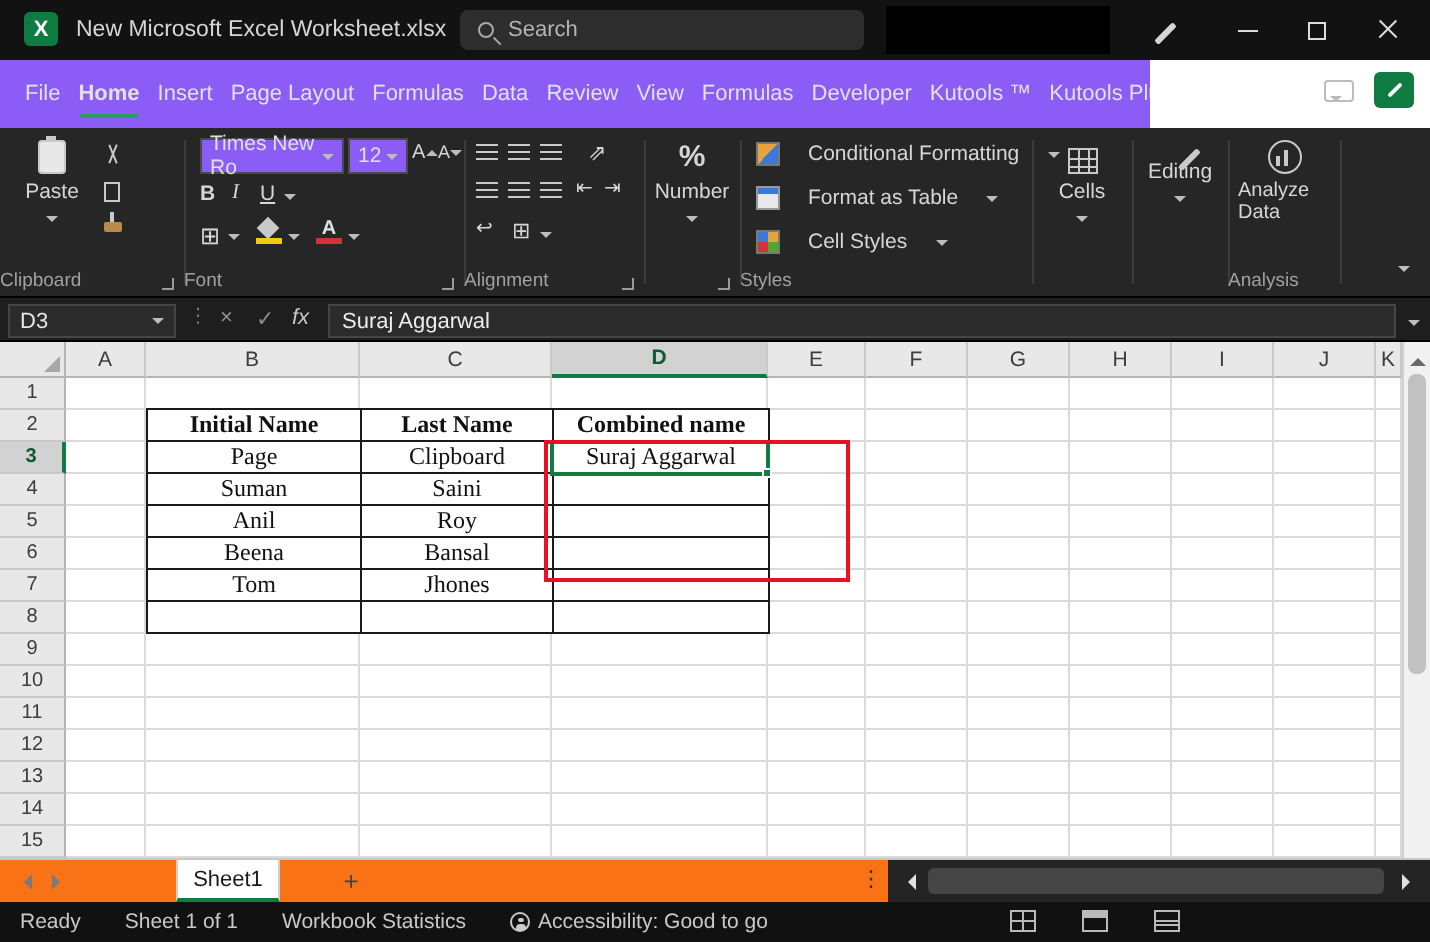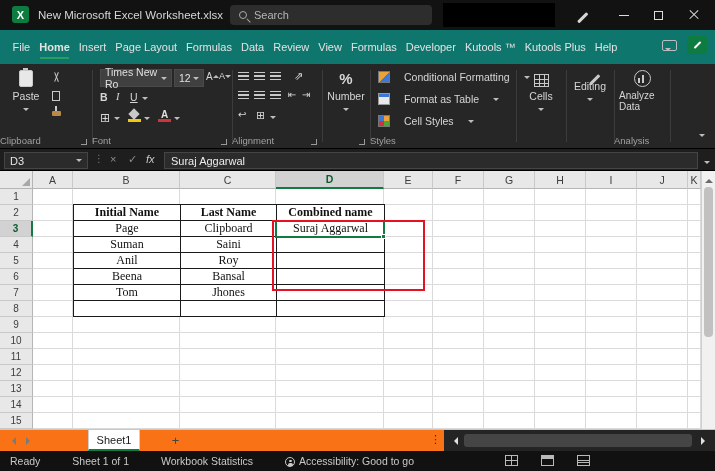--- a/index.html
+++ b/index.html
@@ -18,39 +18,39 @@
   #pen-icon{position:absolute;left:572px;top:5px;width:13px;height:13px}
   .ic-pencil{display:inline-block;width:13px;height:3px;background:#d6d6d6;transform:rotate(-45deg) translateY(6px);border-radius:1px}
   .winbtn{position:absolute;top:0;width:35px;height:30px;display:flex;align-items:center;justify-content:center}
   .ic-min{width:10px;height:1px;background:#ddd}
   .ic-max{width:9px;height:9px;border:1px solid #ddd}
   .ic-x{position:relative;width:10px;height:10px}
   .ic-x::before,.ic-x::after{content:"";position:absolute;left:-1px;top:4px;width:12px;height:1.2px;background:#ddd}
   .ic-x::before{transform:rotate(45deg)}.ic-x::after{transform:rotate(-45deg)}
 
   
-  #menubar{position:absolute;left:0;top:30px;width:715px;height:34px;background:#0f766e;display:flex;align-items:center;padding-left:8px;white-space:nowrap;overflow:hidden;color:#e2e2e2}
+  #menubar{position:absolute;left:0;top:30px;width:575px;height:34px;background:#8b5cf6;display:flex;align-items:center;padding-left:8px;white-space:nowrap;overflow:hidden;color:#e2e2e2}
   .menu-item{font-size:11px;padding:0 4.5px;height:34px;display:flex;align-items:center;position:relative}
   .menu-item.active{font-weight:bold}
   .menu-item.active::after{content:"";position:absolute;left:5px;right:5px;bottom:5px;height:2px;background:#2a9e5f}
   #menu-right{position:absolute;right:8px;top:36px;display:flex;gap:10px;align-items:center}
   .ic-comment{width:15px;height:11px;border:1px solid #bdbdbd;border-radius:2px;position:relative}
   .ic-comment::after{content:"";position:absolute;left:2px;bottom:-4px;border:3px solid transparent;border-top-color:#bdbdbd}
   .share-btn{width:20px;height:18px;background:#0E7C41;border-radius:3px;display:flex;align-items:center;justify-content:center}
   .share-btn .ic-pencil{width:9px;height:2px;background:#fff;transform:rotate(-45deg)}
 
   
   #ribbon{position:absolute;left:0;top:64px;width:715px;height:84px;background:#262626;color:#d6d6d6;font-size:10.5px}
   .rdiv{position:absolute;top:6px;bottom:6px;width:1px;background:#3c3c3c}
   .rgroup{position:absolute;top:0;height:84px}
   .rlabel{position:absolute;bottom:2px;left:0;right:0;text-align:left;font-size:9.5px;color:#a0a0a0}
   .launcher{position:absolute;bottom:3px;right:5px;width:6px;height:6px;border-right:1px solid #9a9a9a;border-bottom:1px solid #9a9a9a}
   .tri{display:inline-block;width:0;height:0;border:3px solid transparent}
   .tri.d{border-top-color:#bdbdbd;margin-top:3px}
-  .combo{position:absolute;background:#404040;border:1px solid #4a4a4a;height:18px;display:flex;align-items:center;justify-content:space-between;padding:0 4px;font-size:10.5px;color:#e0e0e0}
+  .combo{position:absolute;background:#8b5cf6;border:1px solid #4a4a4a;height:18px;display:flex;align-items:center;justify-content:space-between;padding:0 4px;font-size:10.5px;color:#e0e0e0}
   .sbtn{position:absolute;display:flex;align-items:center;justify-content:center;color:#d6d6d6}
   .bigbtn{position:absolute;display:flex;flex-direction:column;align-items:center;gap:3px;color:#d6d6d6}
   .ic-clipboard{width:14px;height:17px;border:1.5px solid #c9c9c9;border-radius:2px;position:relative;background:#e8e8e8}
   .ic-clipboard::before{content:"";position:absolute;left:3px;top:-3px;width:5px;height:3px;background:#c9c9c9}
   .ic-cut{position:relative;width:10px;height:11px}
   .ic-cut::before,.ic-cut::after{content:"";position:absolute;top:0;left:4px;width:1.3px;height:10px;background:#c9c9c9}
   .ic-cut::before{transform:rotate(22deg)}.ic-cut::after{transform:rotate(-22deg)}
   .ic-copy{position:relative;width:8px;height:10px;border:1px solid #c9c9c9;background:#262626}
   .ic-copy::before{content:"";position:absolute;left:2px;top:-3px;width:8px;height:10px;border:1px solid #8a8a8a;z-index:-1}
   .ic-paint{position:relative;width:9px;height:5px;background:#b98a4a;border-radius:1px}
@@ -115,21 +115,21 @@
   #add-sheet{position:absolute;left:168px;top:3px;width:15px;height:15px;color:#444;font-size:13px;display:flex;align-items:center;justify-content:center}
   #tab-dots{position:absolute;left:430px;top:3px;color:#333;font-size:11px}
   #hscroll{position:absolute;left:444px;top:0;width:271px;height:21px;background:#242424;display:flex;align-items:center}
   #hthumb{position:absolute;left:20px;width:228px;height:13px;top:4px;background:#454545;border-radius:3px}
   .hs-arrow{position:absolute;top:7px;width:0;height:0;border:4px solid transparent}
   .hs-left{left:6px;border-right-color:#e0e0e0}
   .hs-right{right:6px;border-left-color:#e0e0e0}
 
   
   #statusbar{position:absolute;left:0;top:451px;width:715px;height:20px;background:#111;color:#c9c9c9;font-size:10.5px;display:flex;align-items:center}
-  #statusbar .sitem{margin-left:32px;white-space:nowrap}
+  #statusbar .sitem{margin-left:22px;white-space:nowrap}
   #statusbar .sitem:first-child{margin-left:10px}
   .ic-person{width:10px;height:10px;border:1px solid #c9c9c9;border-radius:50%;position:relative;display:inline-block;vertical-align:-2px;margin-right:4px}
   .ic-person::before{content:"";position:absolute;left:3px;top:1.5px;width:2.5px;height:2.5px;border-radius:50%;background:#c9c9c9}
   .ic-person::after{content:"";position:absolute;left:2px;top:5px;width:4.5px;height:2.5px;border-radius:2px 2px 0 0;background:#c9c9c9}
   #status-views{position:absolute;left:505px;top:4px;display:flex;gap:23px}
   .vicon{width:13px;height:11px;border:1px solid #b9b9b9}
   .vicon.v1{background:linear-gradient(to right,transparent 0 5px,#b9b9b9 5px 6px,transparent 6px),linear-gradient(to bottom,transparent 0 4px,#b9b9b9 4px 5px,transparent 5px)}
   .vicon.v2{background:linear-gradient(#b9b9b9 0 3px,transparent 3px)}
   .vicon.v3{background:linear-gradient(to bottom,transparent 0 4px,#b9b9b9 4px 5px,transparent 5px 6px,#b9b9b9 6px 7px,transparent 7px)}
 </style>

